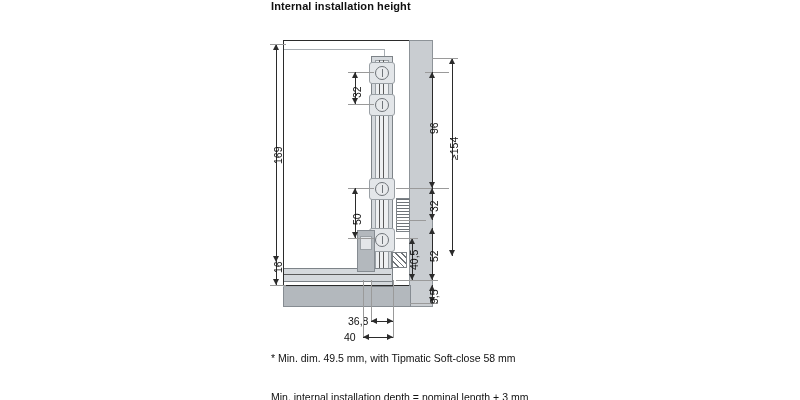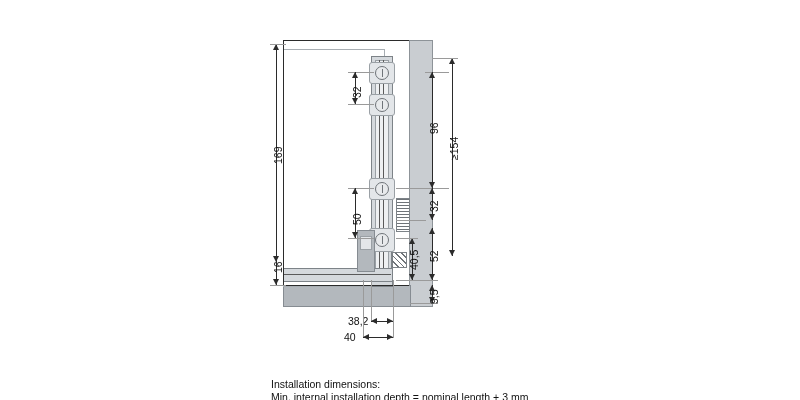--- a/index.html
+++ b/index.html
@@ -156,20 +156,21 @@
         to bottom,
         #6f7479 0px, #6f7479 1px,
         transparent 1px, transparent 3px);
   }
 </style>
 </head>
 <body>
 
 <div class="stage">
 
+  <div class="title">Internal installation height</div>
 
   <div class="panel" style="left:409px; top:40px; width:22px; height:265px;"></div>
 
   <div class="panel-dark" style="left:283px; top:285px; width:126px; height:20px;"></div>
 
   <div class="panel-light" style="left:283px; top:49px; width:100px; height:236px; background:#ffffff; border:1px solid #a8aeb3;"></div>
 
   <div class="hl" style="left:283px; top:40px; width:126px;"></div>
 
   <div class="rail" style="left:371px; top:56px; width:20px; height:229px;"></div>
@@ -265,25 +266,25 @@
   <div class="arrow up" style="left:429px; top:285px;"></div>
   <div class="arrow down" style="left:429px; top:297px;"></div>
   <div class="ext ext-h" style="left:410px; top:303px; width:28px;"></div>
   <div class="label vert" style="left:428px; top:304px;">9,5</div>
 
   <div class="ext ext-v" style="left:371px; top:280px; height:42px;"></div>
   <div class="ext ext-v" style="left:393px; top:280px; height:42px;"></div>
   <div class="dim-line dim-h" style="left:371px; top:321px; width:22px;"></div>
   <div class="arrow left" style="left:371px; top:318px;"></div>
   <div class="arrow right" style="left:387px; top:318px;"></div>
-  <div class="label" style="left:348px; top:315px;">38,2</div>
+  <div class="label" style="left:348px; top:315px;">36,8</div>
 
   <div class="ext ext-v" style="left:363px; top:280px; height:58px;"></div>
   <div class="ext ext-v" style="left:393px; top:280px; height:58px;"></div>
   <div class="dim-line dim-h" style="left:363px; top:337px; width:30px;"></div>
   <div class="arrow left" style="left:363px; top:334px;"></div>
   <div class="arrow right" style="left:387px; top:334px;"></div>
   <div class="label" style="left:344px; top:331px;">40</div>
 
-  <div class="note note-b">Installation dimensions:</div>
+  <div class="note note-a">* Min. dim. 49.5 mm, with Tipmatic Soft-close 58 mm</div>
   <div class="note note-c">Min. internal installation depth = nominal length + 3 mm</div>
 
 </div>
 
 </body></html>

